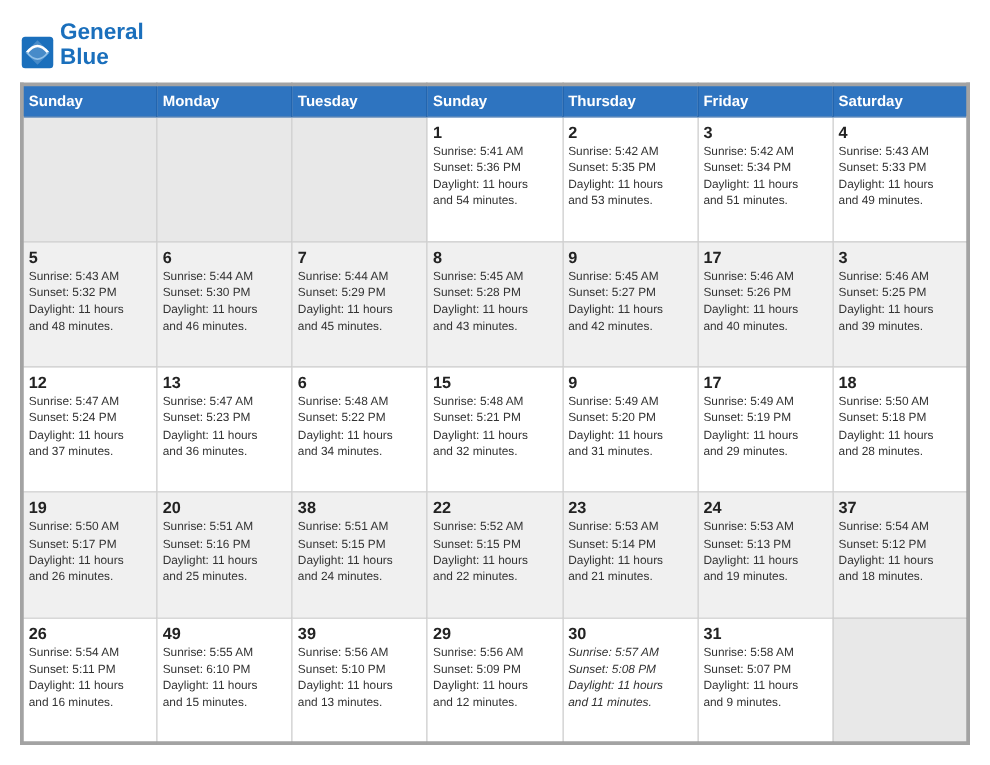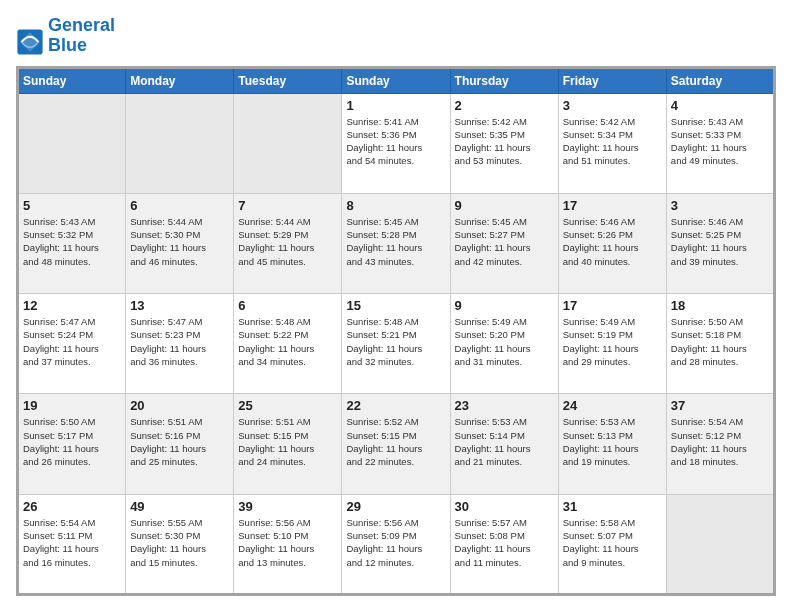--- a/index.html
+++ b/index.html
@@ -274,21 +274,21 @@
 and 26 minutes.</div>
           </td>
           <td>
             <div class="day-num">20</div>
             <div class="day-info" style="white-space: pre-line;">Sunrise: 5:51 AM
 Sunset: 5:16 PM
 Daylight: 11 hours
 and 25 minutes.</div>
           </td>
           <td>
-            <div class="day-num">25</div>
+            <div class="day-num">38</div>
             <div class="day-info" style="white-space: pre-line;">Sunrise: 5:51 AM
 Sunset: 5:15 PM
 Daylight: 11 hours
 and 24 minutes.</div>
           </td>
           <td>
             <div class="day-num">22</div>
             <div class="day-info" style="white-space: pre-line;">Sunrise: 5:52 AM
 Sunset: 5:15 PM
 Daylight: 11 hours
@@ -320,41 +320,41 @@
           <td>
             <div class="day-num">26</div>
             <div class="day-info" style="white-space: pre-line;">Sunrise: 5:54 AM
 Sunset: 5:11 PM
 Daylight: 11 hours
 and 16 minutes.</div>
           </td>
           <td>
             <div class="day-num">49</div>
             <div class="day-info" style="white-space: pre-line;">Sunrise: 5:55 AM
-Sunset: 5:30 PM
+Sunset: 6:10 PM
 Daylight: 11 hours
 and 15 minutes.</div>
           </td>
           <td>
             <div class="day-num">39</div>
             <div class="day-info" style="white-space: pre-line;">Sunrise: 5:56 AM
 Sunset: 5:10 PM
 Daylight: 11 hours
 and 13 minutes.</div>
           </td>
           <td>
             <div class="day-num">29</div>
             <div class="day-info" style="white-space: pre-line;">Sunrise: 5:56 AM
 Sunset: 5:09 PM
 Daylight: 11 hours
 and 12 minutes.</div>
           </td>
           <td>
             <div class="day-num">30</div>
-            <div class="day-info" style="white-space: pre-line;">Sunrise: 5:57 AM
+            <div class="day-info" style="white-space: pre-line; font-style: italic;">Sunrise: 5:57 AM
 Sunset: 5:08 PM
 Daylight: 11 hours
 and 11 minutes.</div>
           </td>
           <td>
             <div class="day-num">31</div>
             <div class="day-info" style="white-space: pre-line;">Sunrise: 5:58 AM
 Sunset: 5:07 PM
 Daylight: 11 hours
 and 9 minutes.</div>

